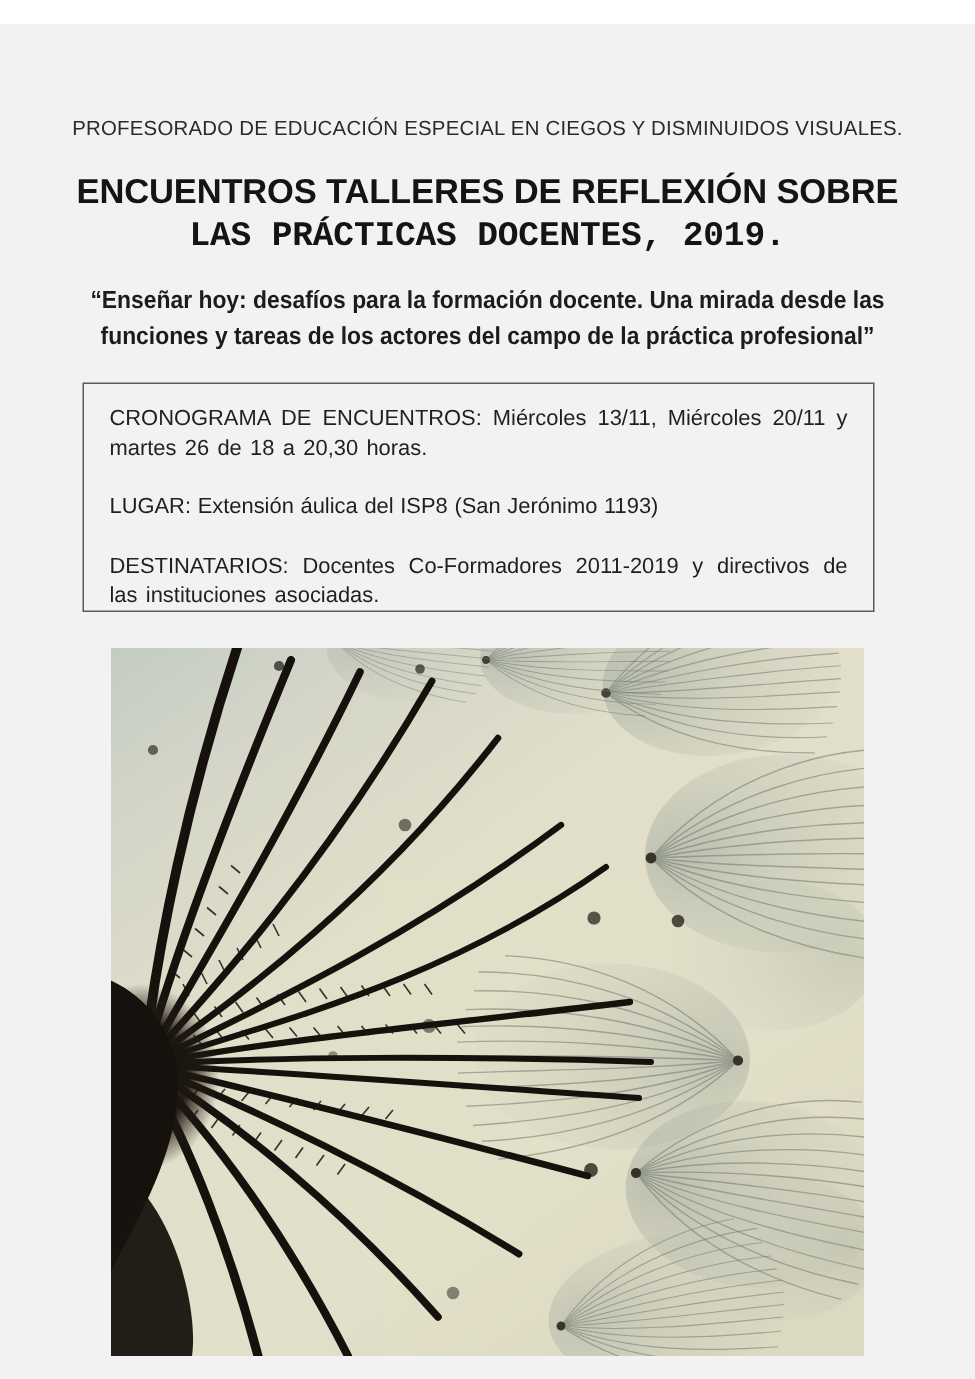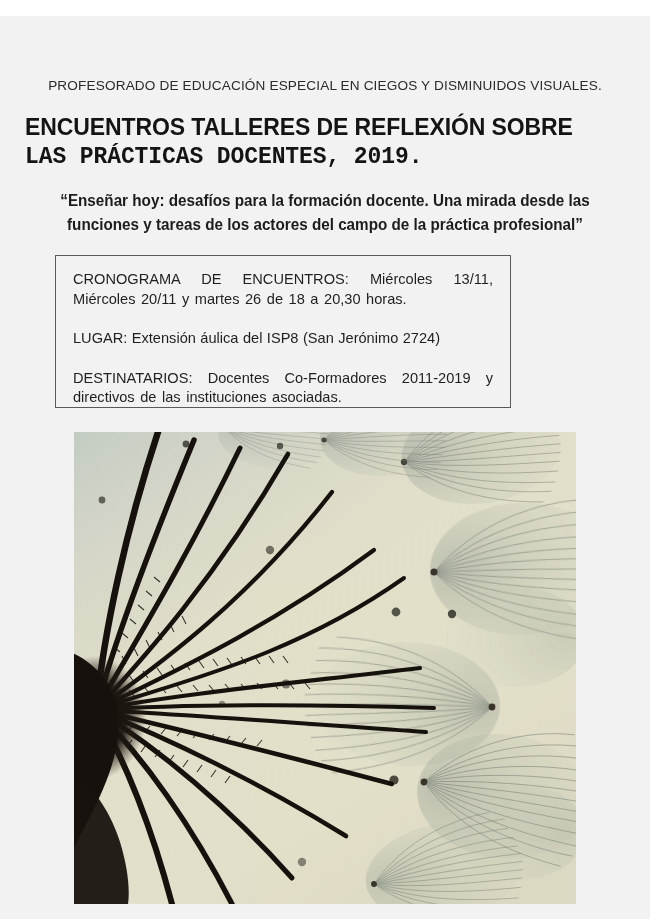--- a/index.html
+++ b/index.html
@@ -30,21 +30,21 @@
     font-weight: 400;
     letter-spacing: 0.15px;
     color: #2b2b2b;
     white-space: nowrap;
   }
   .title {
     position: absolute;
     left: 25px;
     top: 96px;
     width: 600px;
-    text-align: left;
+    text-align: center;
     font-size: 23px;
     font-weight: bold;
     line-height: 30px;
     letter-spacing: -0.1px;
     color: #141414;
   }
   .title .line2 { display: block; font-family: Liberation Mono, monospace; }
 
   
   .quote {
@@ -60,21 +60,21 @@
     transform: scaleX(0.93);
     transform-origin: 50% 0;
   }
   .quote .qline { display: block; }
 
   
   .info-box {
     position: absolute;
     left: 55px;
     top: 239px;
-    width: 456px;
+    width: 528px;
     height: 153px;
     box-sizing: border-box;
     border: 1.6px solid #5a5a5a;
     background: #f2f2f2;
     padding: 14px 17px 0 17px;
   }
   .info-par {
     font-size: 14.6px;
     line-height: 19.5px;
     color: #1f1f1f;
@@ -110,21 +110,21 @@
     <span class="line2">LAS PRÁCTICAS DOCENTES, 2019.</span>
   </div>
 
   <div class="quote">
     <span class="qline">“Enseñar hoy: desafíos para la formación docente. Una mirada desde las</span>
     <span class="qline">funciones y tareas de los actores del campo de la práctica profesional”</span>
   </div>
 
   <div class="info-box">
     <p class="info-par wide">CRONOGRAMA DE ENCUENTROS: Miércoles 13/11, Miércoles 20/11 y martes 26 de 18 a 20,30 horas.</p>
-    <p class="info-par">LUGAR: Extensión áulica del ISP8 (San Jerónimo 2724)</p>
+    <p class="info-par">LUGAR: Extensión áulica del ISP8 (San Jerónimo 1193)</p>
     <p class="info-par wide">DESTINATARIOS: Docentes Co-Formadores 2011-2019 y directivos de las instituciones asociadas.</p>
   </div>
 
   <div class="photo">
     <svg viewBox="0 0 502 472" preserveAspectRatio="none">
       <defs>
         <linearGradient id="bgGrad" x1="0" y1="0" x2="0.75" y2="1">
           <stop offset="0%" stop-color="#c9d1c9"></stop>
           <stop offset="18%" stop-color="#dcdcce"></stop>
           <stop offset="40%" stop-color="#e8e4cf"></stop>

